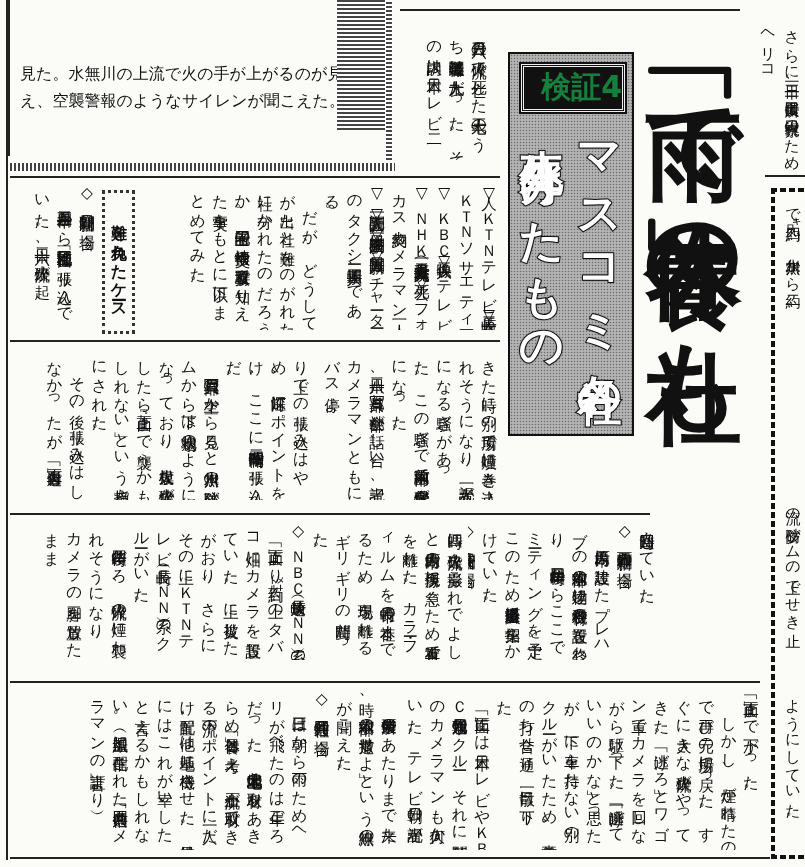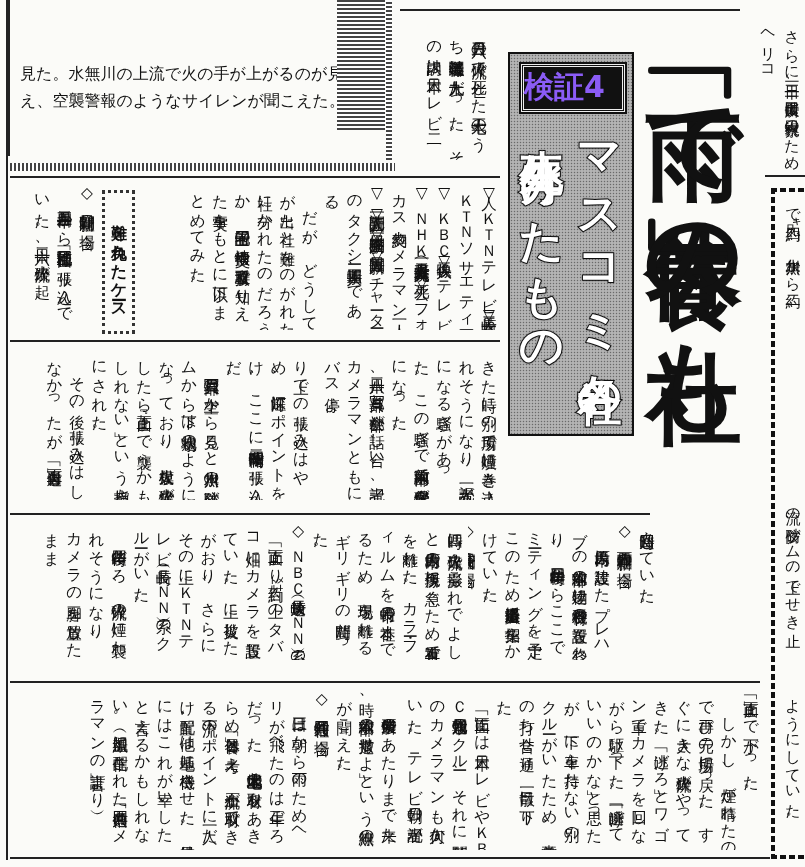--- a/index.html
+++ b/index.html
@@ -38,24 +38,24 @@
     position:absolute;
     background-color:#a9a9a9;
     background-image:
       radial-gradient(#6a6a6a 0.8px, transparent 0.9px),
       radial-gradient(#d5d5d5 0.7px, transparent 0.8px);
     background-size:3px 3px, 3px 3px;
     background-position:0 0, 1.5px 1.5px;
     border:2px solid #111;
   }
   .badge {
-    position:absolute; background:#111; color:#8b5cf6;
+    position:absolute; background:#111; color:#15803d;
     border:3px double #eee; outline:2px solid #111;
     font-family:"DejaVu Sans", sans-serif; font-weight:bold;
-    font-size:30px; line-height:40px; text-align:left;
+    font-size:30px; line-height:40px; text-align:right;
   }
   .sub-title {
     position:absolute; writing-mode:vertical-rl;
     font-family:"DejaVu Sans", sans-serif; font-weight:bold;
     font-size:44px; line-height:60px; color:#fff;
     -webkit-text-stroke:2px #111;
     paint-order: stroke fill;
     text-shadow: 0 0 2px #111, 0 0 2px #111;
     letter-spacing:6px;
   }

